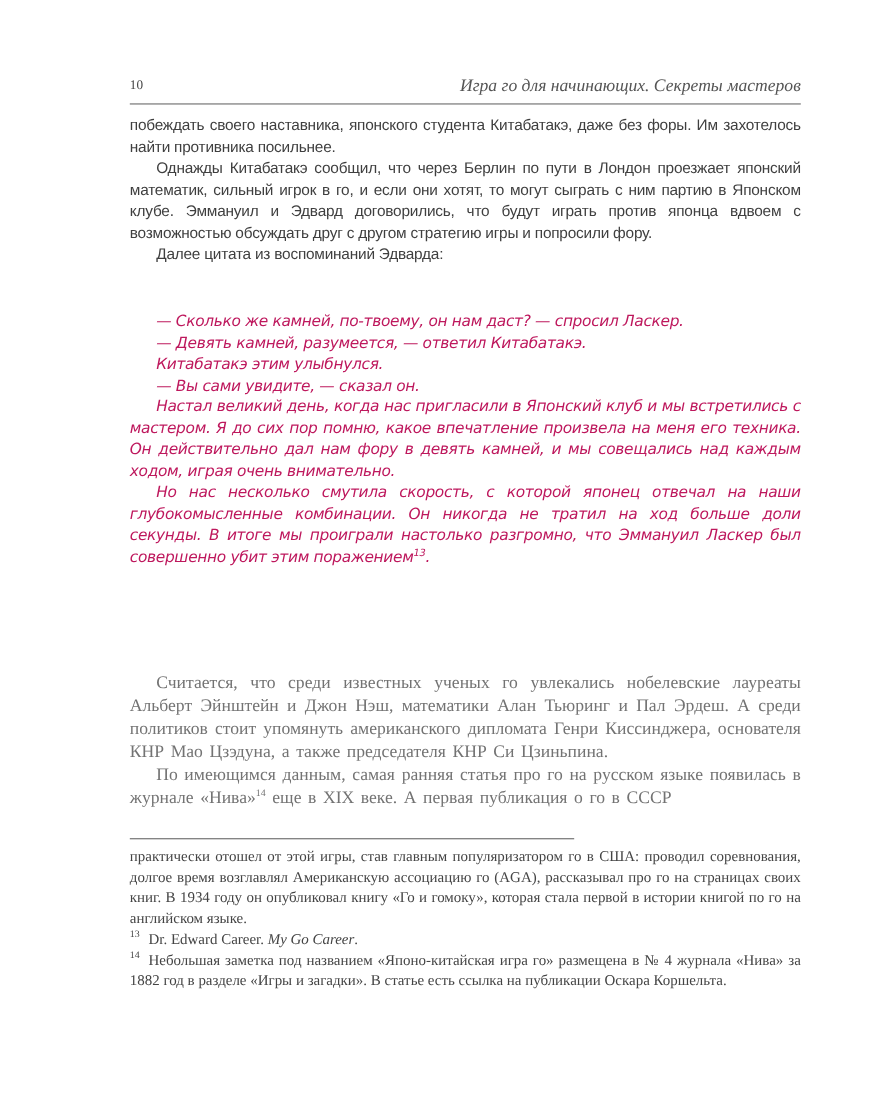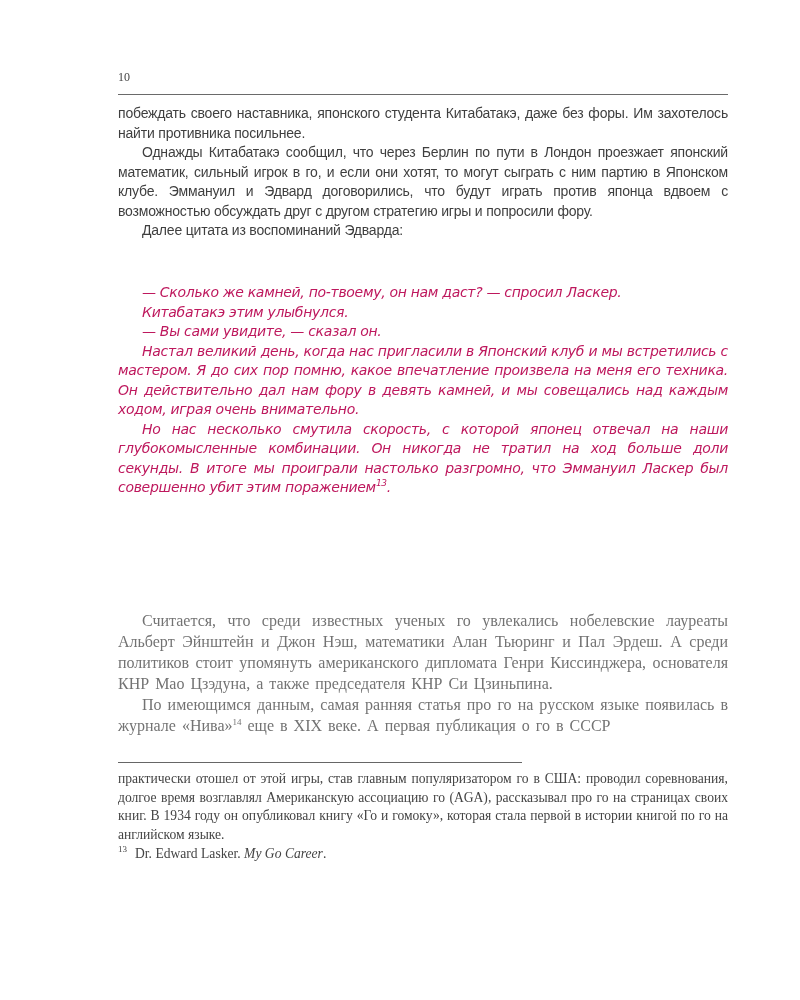--- a/index.html
+++ b/index.html
@@ -22,41 +22,44 @@
   sup { font-size: 9px; line-height: 0; }
   em { font-style: italic; }
 </style>
 </head>
 <body>
 
 <div class="page">
 
   <div class="header">
     <span class="page-num">10</span>
+    <span class="running-title">Игра го для начинающих. Секреты мастеров</span>
   </div>
 
   <div class="body-sans" style="top:104px;">
     <p>побеждать своего наставника, японского студента Китабатакэ, даже без форы. Им захотелось найти противника посильнее.</p>
     <p class="ind">Однажды Китабатакэ сообщил, что через Берлин по пути в Лондон проезжает японский математик, сильный игрок в го, и если они хотят, то могут сыграть с ним партию в Японском клубе. Эммануил и Эдвард договорились, что будут играть против японца вдвоем с возможностью обсуждать друг с другом стратегию игры и попросили фору.</p>
     <p class="ind">Далее цитата из воспоминаний Эдварда:</p>
   </div>
 
   <div class="quote" style="top:283px;">
     <p class="ind">— Сколько же камней, по-твоему, он нам даст? — спросил Ласкер.</p>
+    <p class="ind">— Девять камней, разумеется, — ответил Китабатакэ.</p>
     <p class="ind">Китабатакэ этим улыбнулся.</p>
     <p class="ind">— Вы сами увидите, — сказал он.</p>
     <p class="ind">Настал великий день, когда нас пригласили в Японский клуб и мы встретились с мастером. Я до сих пор помню, какое впечатление произвела на меня его техника. Он действительно дал нам фору в девять камней, и мы совещались над каждым ходом, играя очень внимательно.</p>
     <p class="ind"><span>Но нас несколько смутила скорость, с которой японец отвечал на наши глубокомысленные комбинации. Он никогда не тратил на ход больше доли секунды. В итоге мы проиграли настолько разгромно, что Эммануил Ласкер был совершенно убит этим поражением</span><sup>13</sup><span>.</span></p>
   </div>
 
   <div class="body-serif" style="top:610px;">
     <p class="ind">Считается, что среди известных ученых го увлекались нобелевские лауреаты Альберт Эйнштейн и Джон Нэш, математики Алан Тьюринг и Пал Эрдеш. А среди политиков стоит упомянуть американского дипломата Генри Киссинджера, основателя КНР Мао Цзэдуна, а также председателя КНР Си Цзиньпина.</p>
     <p class="ind"><span>По имеющимся данным, самая ранняя статья про го на русском языке появилась в журнале «Нива»</span><sup>14</sup><span> еще в XIX веке. А первая публикация о го в СССР</span></p>
   </div>
 
   <div class="fn-rule"></div>
 
   <div class="footnotes">
     <p>практически отошел от этой игры, став главным популяризатором го в США: проводил соревнования, долгое время возглавлял Американскую ассоциацию го (AGA), рассказывал про го на страницах своих книг. В 1934 году он опубликовал книгу «Го и гомоку», которая стала первой в истории книгой по го на английском языке.</p>
-    <p><span class="fn-mark">13</span><span>Dr. Edward Lasker. </span><em>My Go Career</em><span>.</span></p>
+    <p><span class="fn-mark">13</span><span>Dr. Edward Career. </span><em>My Go Career</em><span>.</span></p>
+    <p><span class="fn-mark">14</span><span>Небольшая заметка под названием «Японо-китайская игра го» размещена в № 4 журнала «Нива» за 1882 год в разделе «Игры и загадки». В статье есть ссылка на публикации Оскара Коршельта.</span></p>
   </div>
 
 </div>
 
 </body></html>

